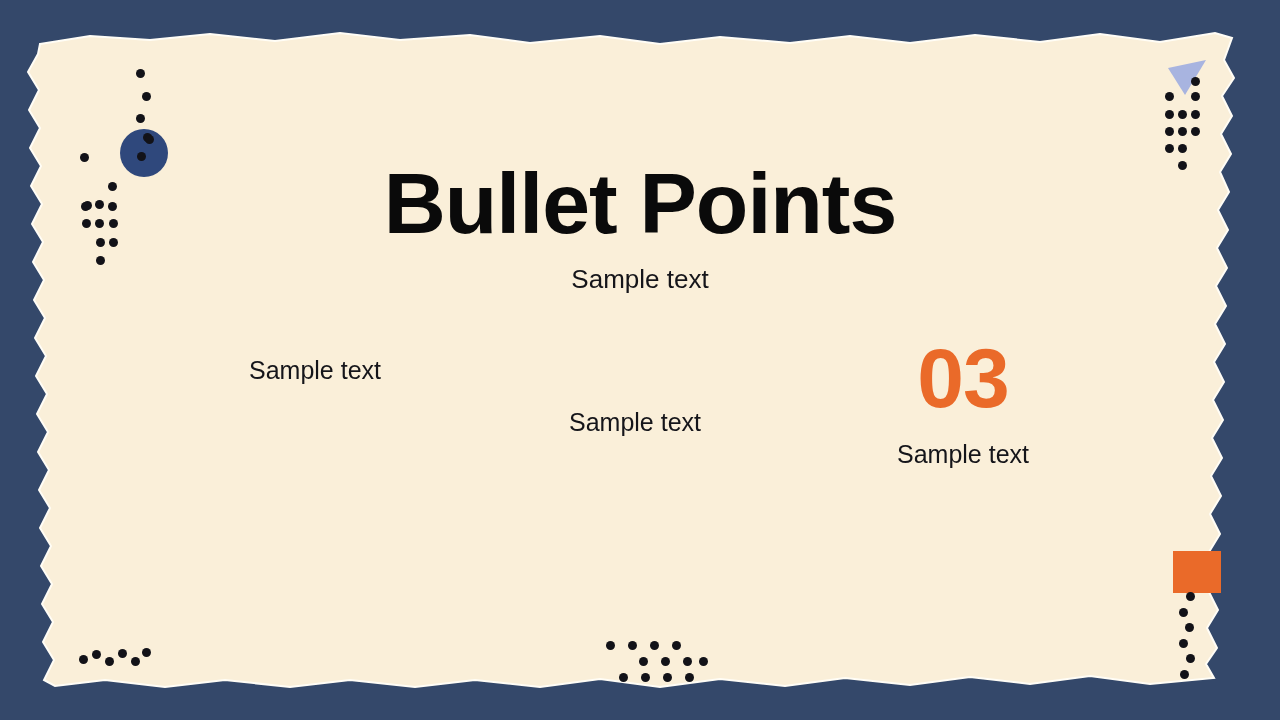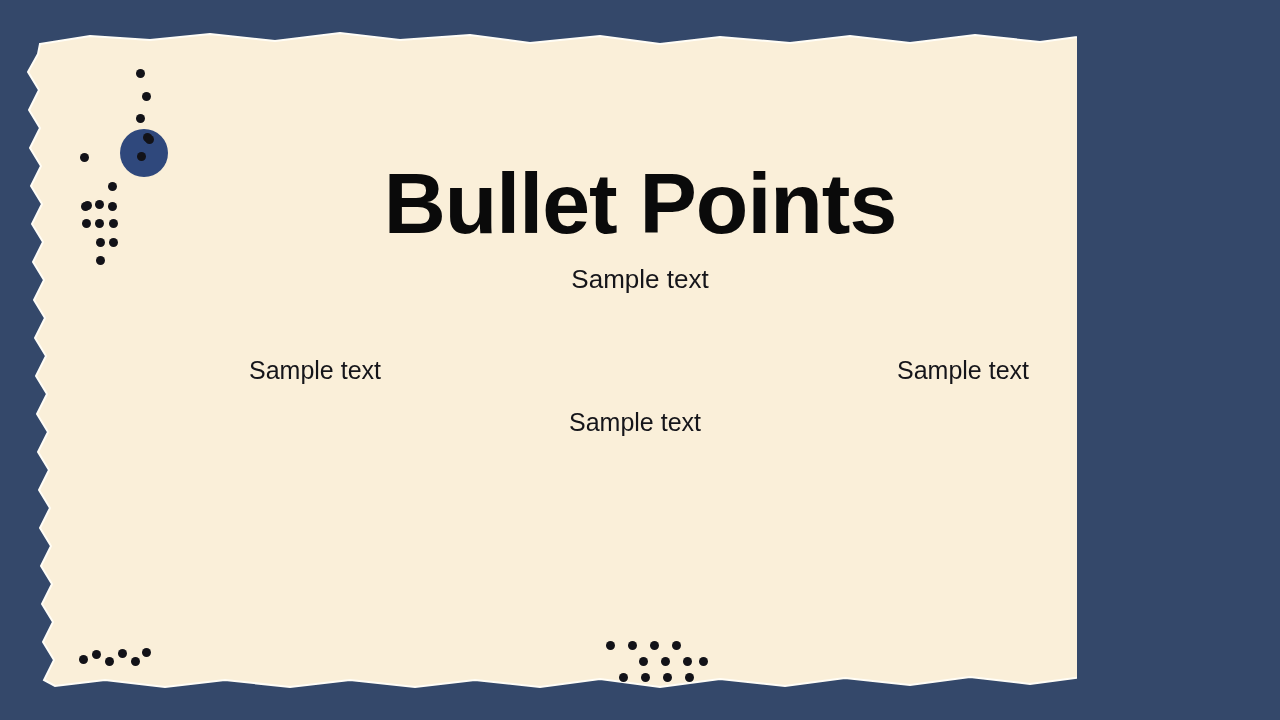--- a/index.html
+++ b/index.html
@@ -2,21 +2,21 @@
 <html><head>
 <meta charset="utf-8">
 <style>
   html, body {
     margin: 0;
     padding: 0;
     background: #34486a;
   }
   #slide {
     position: relative;
-    width: 1077px;
+    width: 1280px;
     height: 720px;
     overflow: hidden;
     background: #34486a;
     font-family: "Liberation Sans", sans-serif;
   }
 
   
   #paper-layer {
     position: absolute;
     inset: 0;
@@ -233,17 +233,18 @@
 
     <div class="bullet-item" id="bullet-item-1">
       <div class="bullet-label">Sample text</div>
     </div>
 
     <div class="bullet-item" id="bullet-item-2">
       <div class="bullet-label">Sample text</div>
     </div>
 
     <div class="bullet-item" id="bullet-item-3">
+      <div class="bullet-number">03</div>
       <div class="bullet-label">Sample text</div>
     </div>
 
   </div>
 </div>
 
 </body></html>

